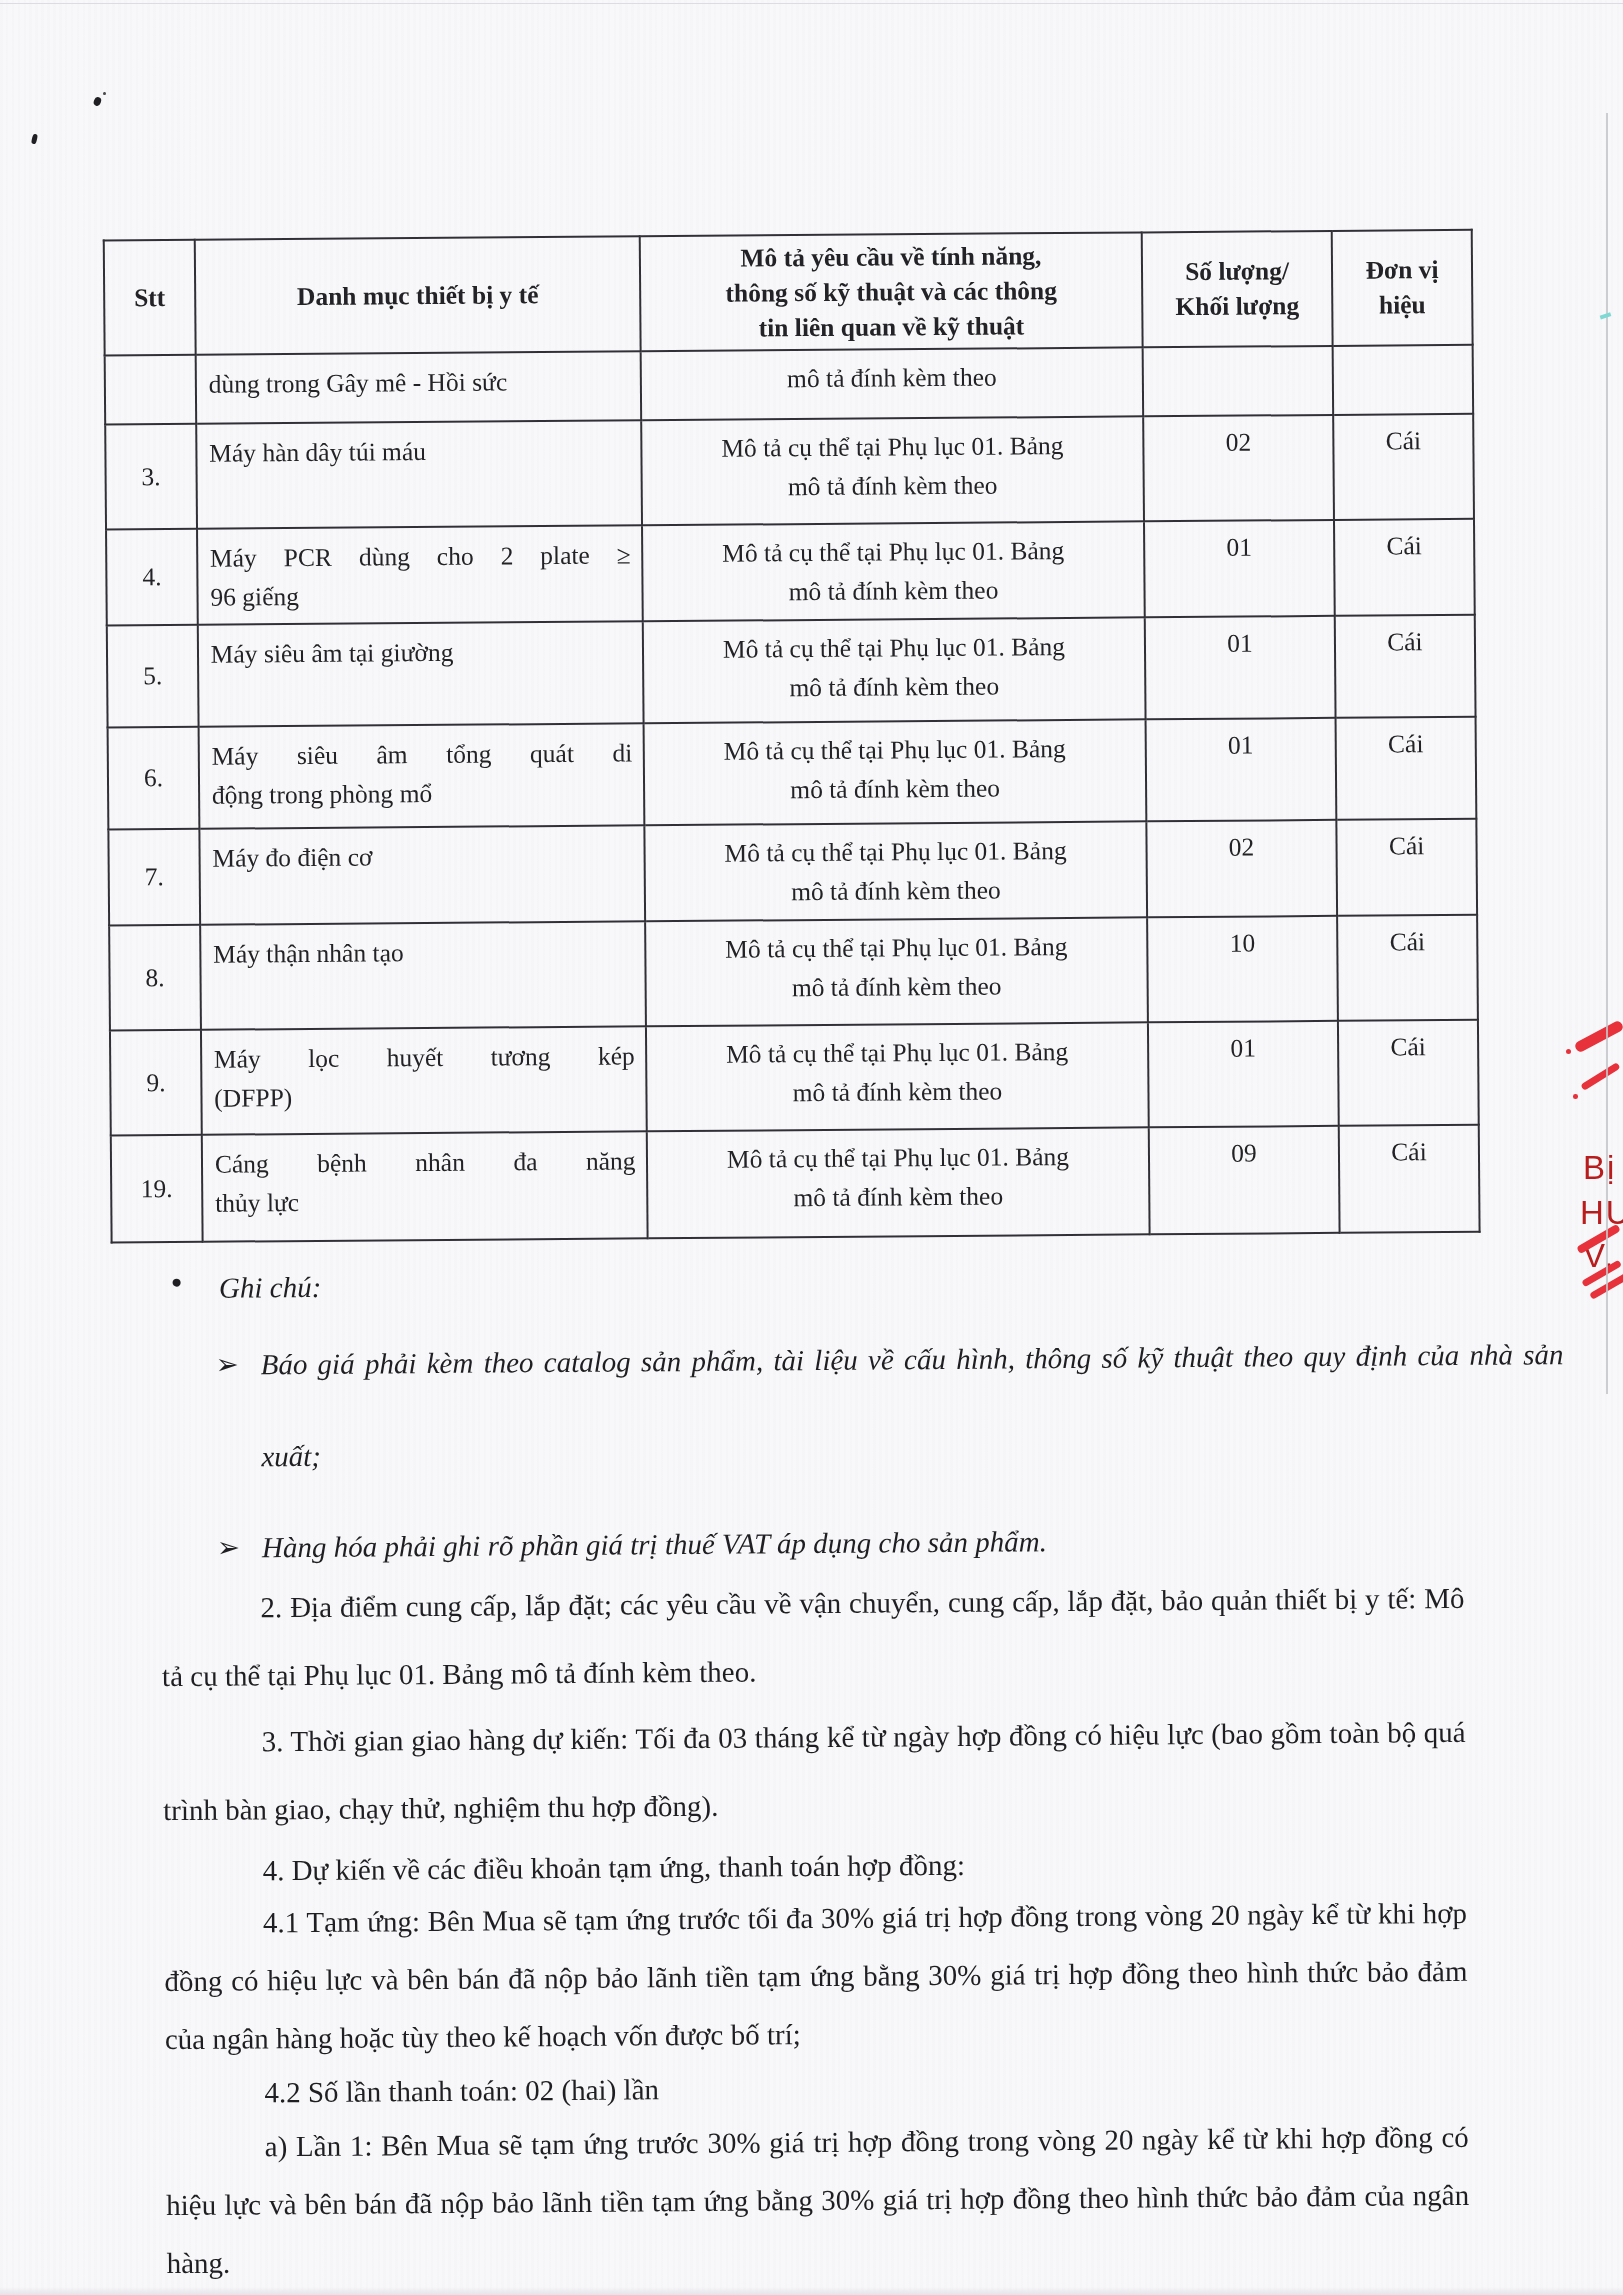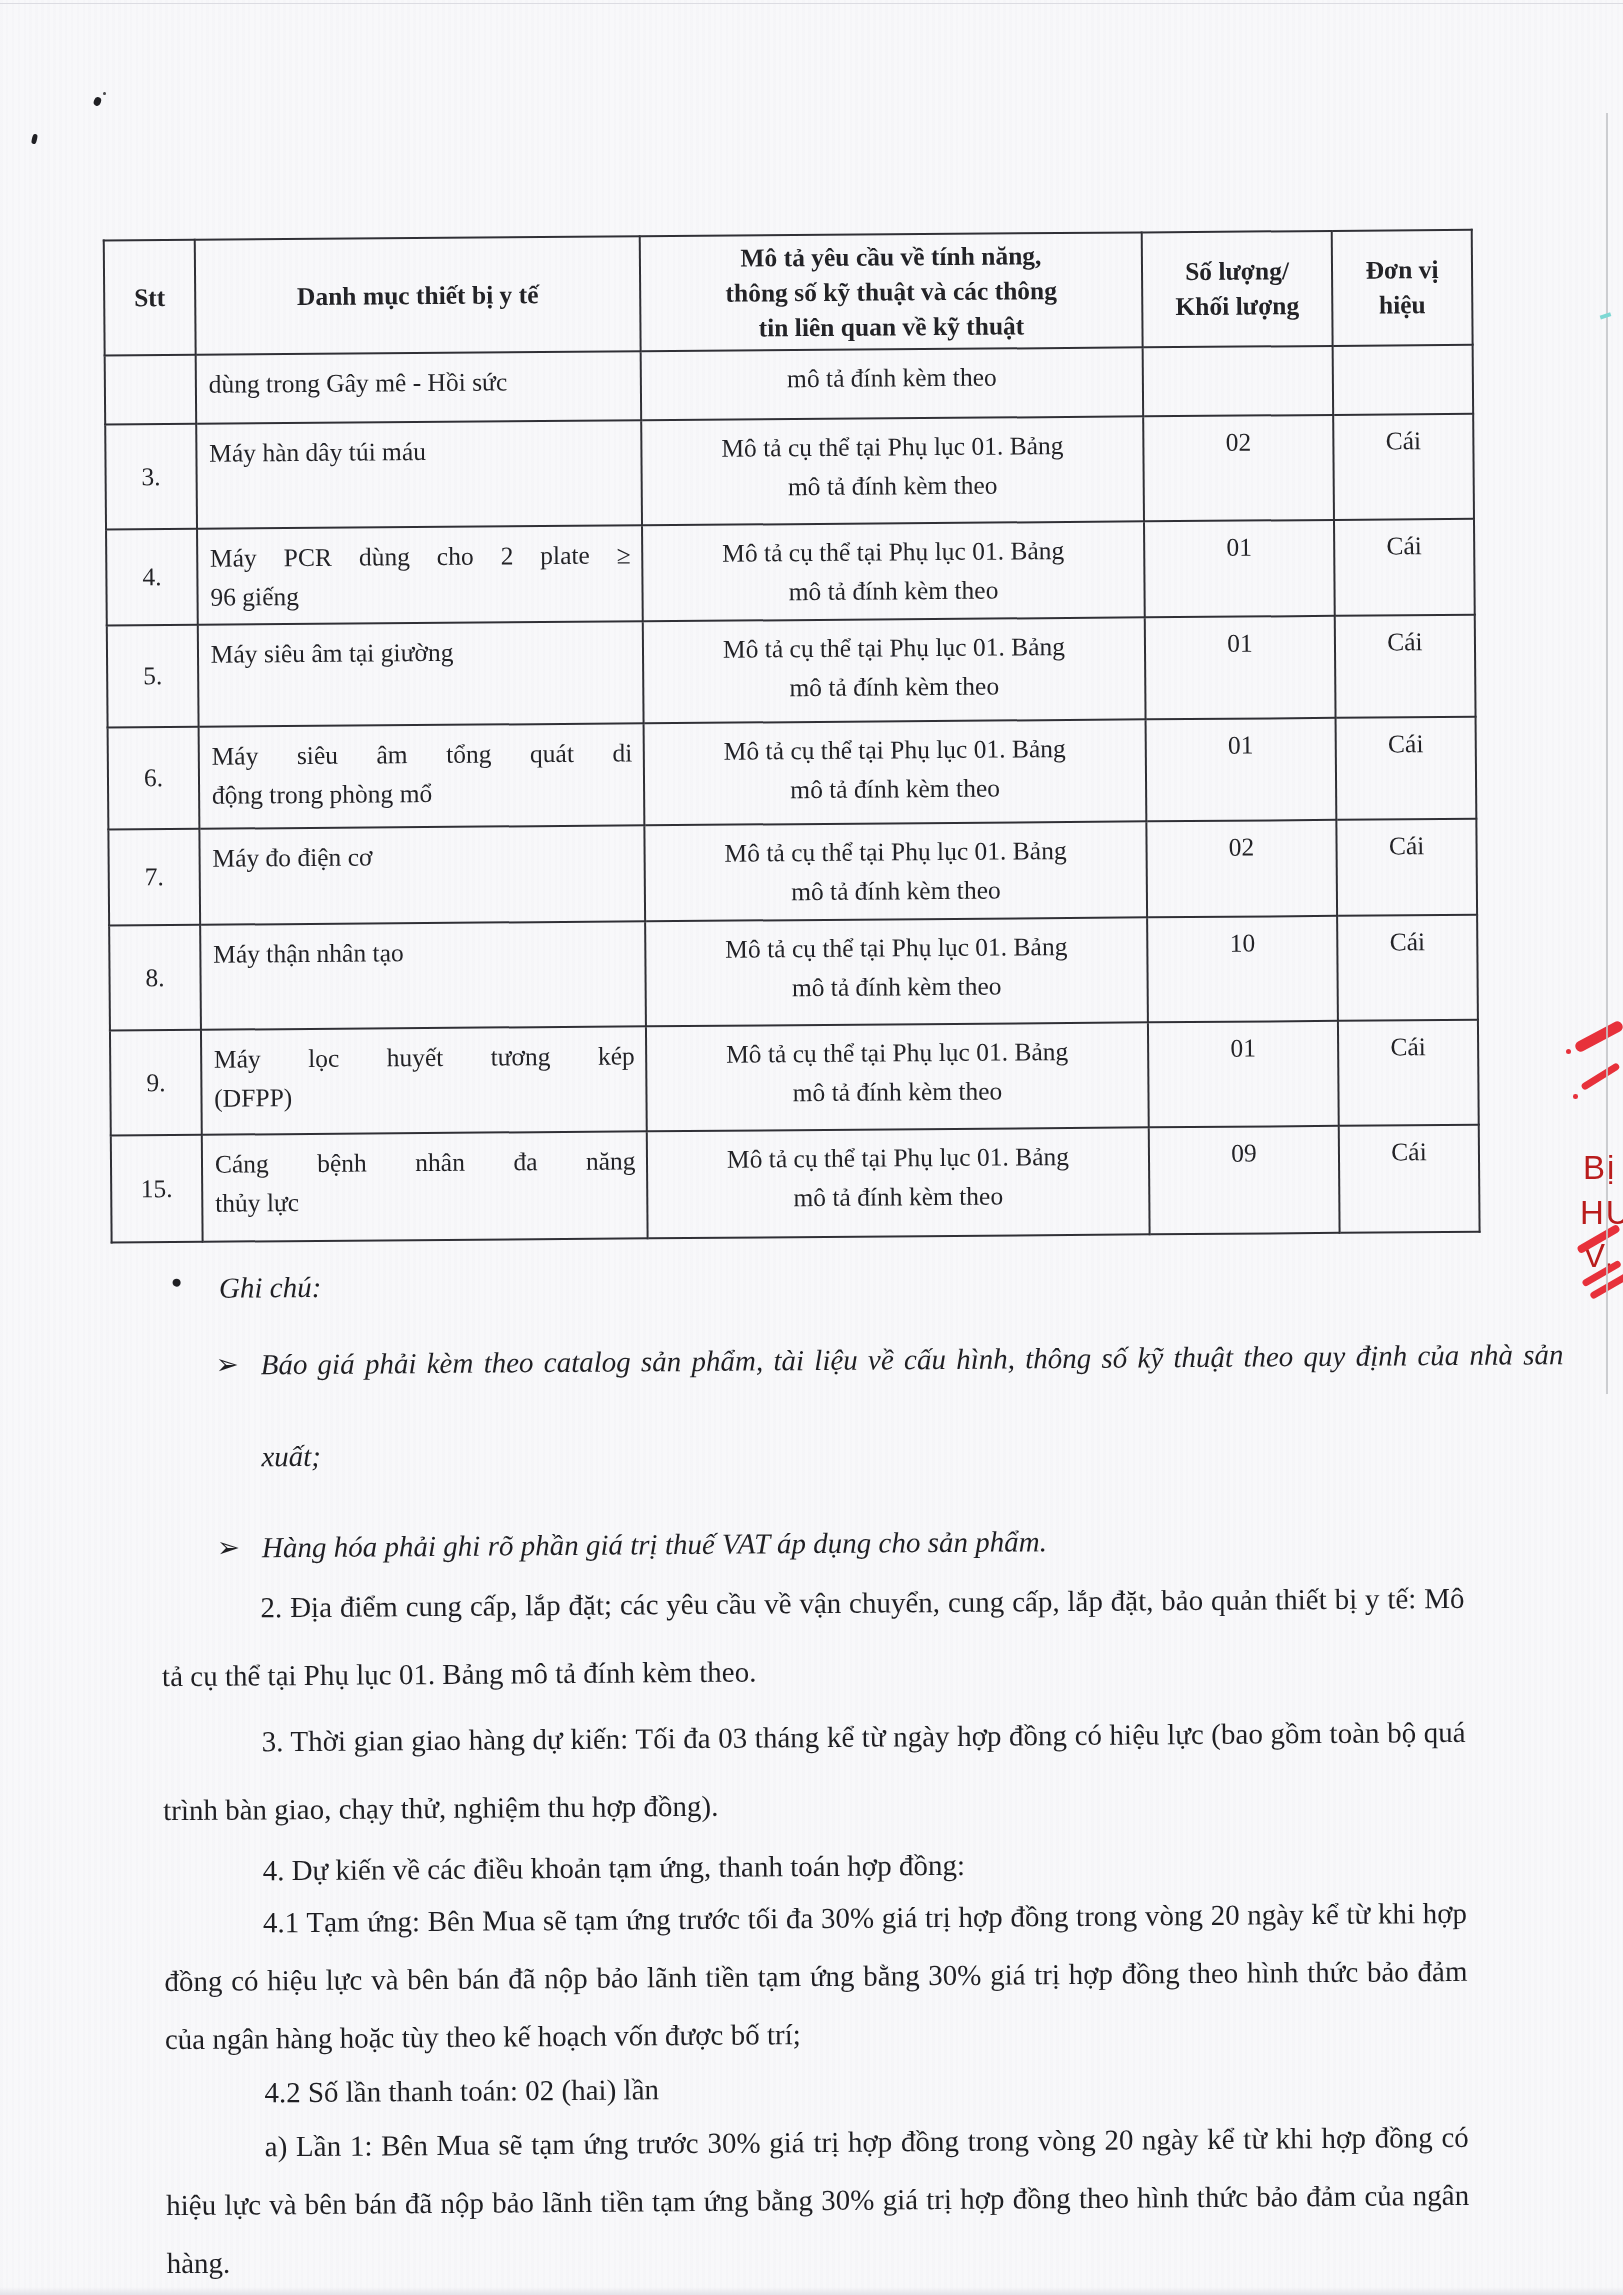--- a/index.html
+++ b/index.html
@@ -191,21 +191,21 @@
             <td class="c-name">
               <div class="nline stretch">Máy lọc huyết tương kép</div>
               <div class="nline">(DFPP)</div>
             </td>
             <td class="c-desc">Mô tả cụ thể tại Phụ lục 01. Bảng
 mô tả đính kèm theo</td>
             <td class="c-qty">01</td>
             <td class="c-unit">Cái</td>
           </tr>
           <tr>
-            <td class="c-stt">15.</td>
+            <td class="c-stt">19.</td>
             <td class="c-name">
               <div class="nline stretch">Cáng bệnh nhân đa năng</div>
               <div class="nline">thủy lực</div>
             </td>
             <td class="c-desc">Mô tả cụ thể tại Phụ lục 01. Bảng
 mô tả đính kèm theo</td>
             <td class="c-qty">09</td>
             <td class="c-unit">Cái</td>
           </tr>
         </tbody>

